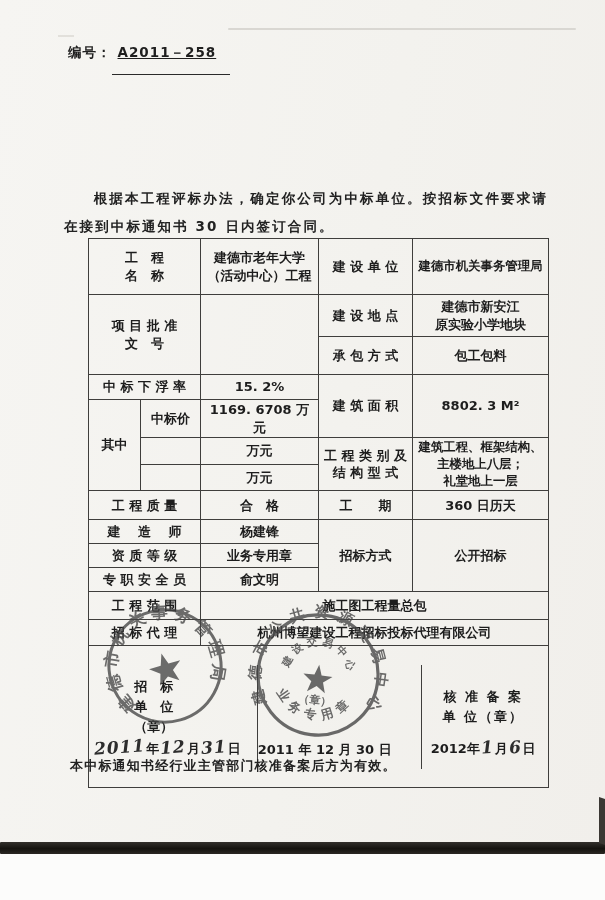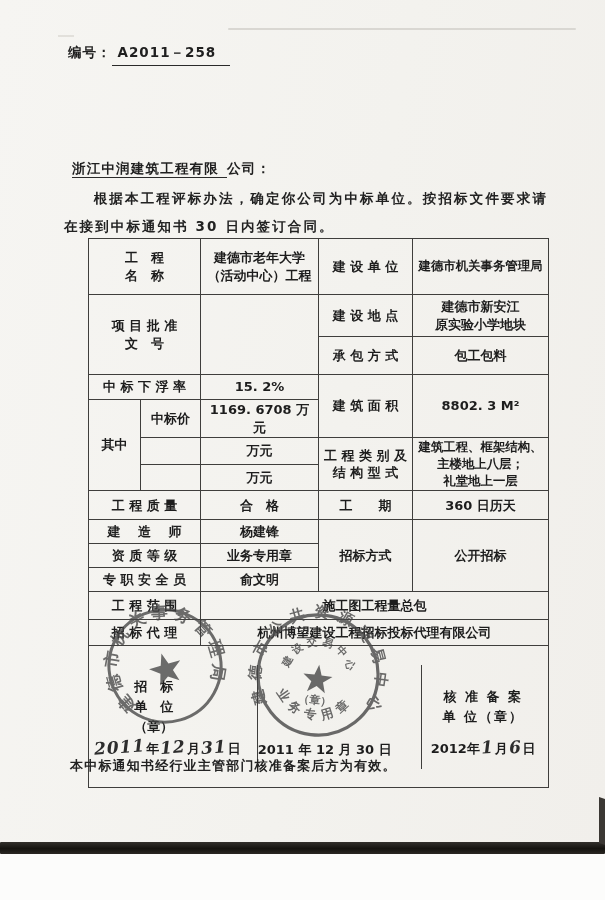--- a/index.html
+++ b/index.html
@@ -15,21 +15,21 @@
     background:linear-gradient(100deg,#f6f5f2 0%,#f3f2ee 55%,#f1efeb 100%);
   }
   
   .smudge-top{position:absolute;left:228px;top:28px;width:348px;height:2px;background:#d9d7d2;border-radius:2px;}
   .smudge-small{position:absolute;left:58px;top:35px;width:16px;height:2px;background:#e2e0db;}
   .bottom-edge{position:absolute;left:0;top:842px;width:605px;height:12px;
     background:linear-gradient(#33302c,#15130f 55%,#2a2723);border-radius:1px;}
   .corner-wedge{position:absolute;right:0;top:798px;width:6px;height:46px;background:#3b3834;transform:skewY(18deg);}
   
   .doc-number{position:absolute;left:68px;top:44px;font-size:13.5px;font-weight:700;letter-spacing:1px;}
-  .doc-number .val{border-bottom:1.6px solid #2a2a2a;padding:0 14px 5px 6px;}
+  .doc-number .val{border-bottom:1.6px solid #2a2a2a;padding:0 14px 14px 6px;text-decoration:underline;}
   .title{position:absolute;left:0;top:92px;width:605px;margin:0;text-align:center;
     font-size:25px;font-weight:700;letter-spacing:4px;color:#161616;}
   .addressee{position:absolute;left:72px;top:160px;font-size:13.5px;font-weight:700;letter-spacing:1.2px;}
   .addressee .u{border-bottom:1.6px solid #2a2a2a;padding-bottom:1px;padding-right:8px;}
   .intro{position:absolute;left:64px;top:184px;width:484px;margin:0;
     font-size:13.5px;font-weight:600;line-height:28px;letter-spacing:2.1px;
     text-indent:2.2em;text-align:justify;color:#222;}
   
   table.award{
     position:absolute;left:88px;top:238px;width:460px;
@@ -82,23 +82,20 @@
   <div class="paper">
 
     <div class="smudge-top"></div>
     <div class="smudge-small"></div>
 
     <div class="doc-number">
       <span>编号：</span><span class="val">A2011－258</span>
     </div>
 
 
-    <div class="addressee">
-      <span class="u">浙江中润建筑工程有限</span><span>公司：</span>
-    </div>
 
     <p class="intro">根据本工程评标办法，确定你公司为中标单位。按招标文件要求请在接到中标通知书 30 日内签订合同。</p>
 
     <table class="award">
       <colgroup>
         <col style="width:52px">
           <col style="width:60px">
           <col style="width:118px">
           <col style="width:94px">
           <col style="width:136px">

